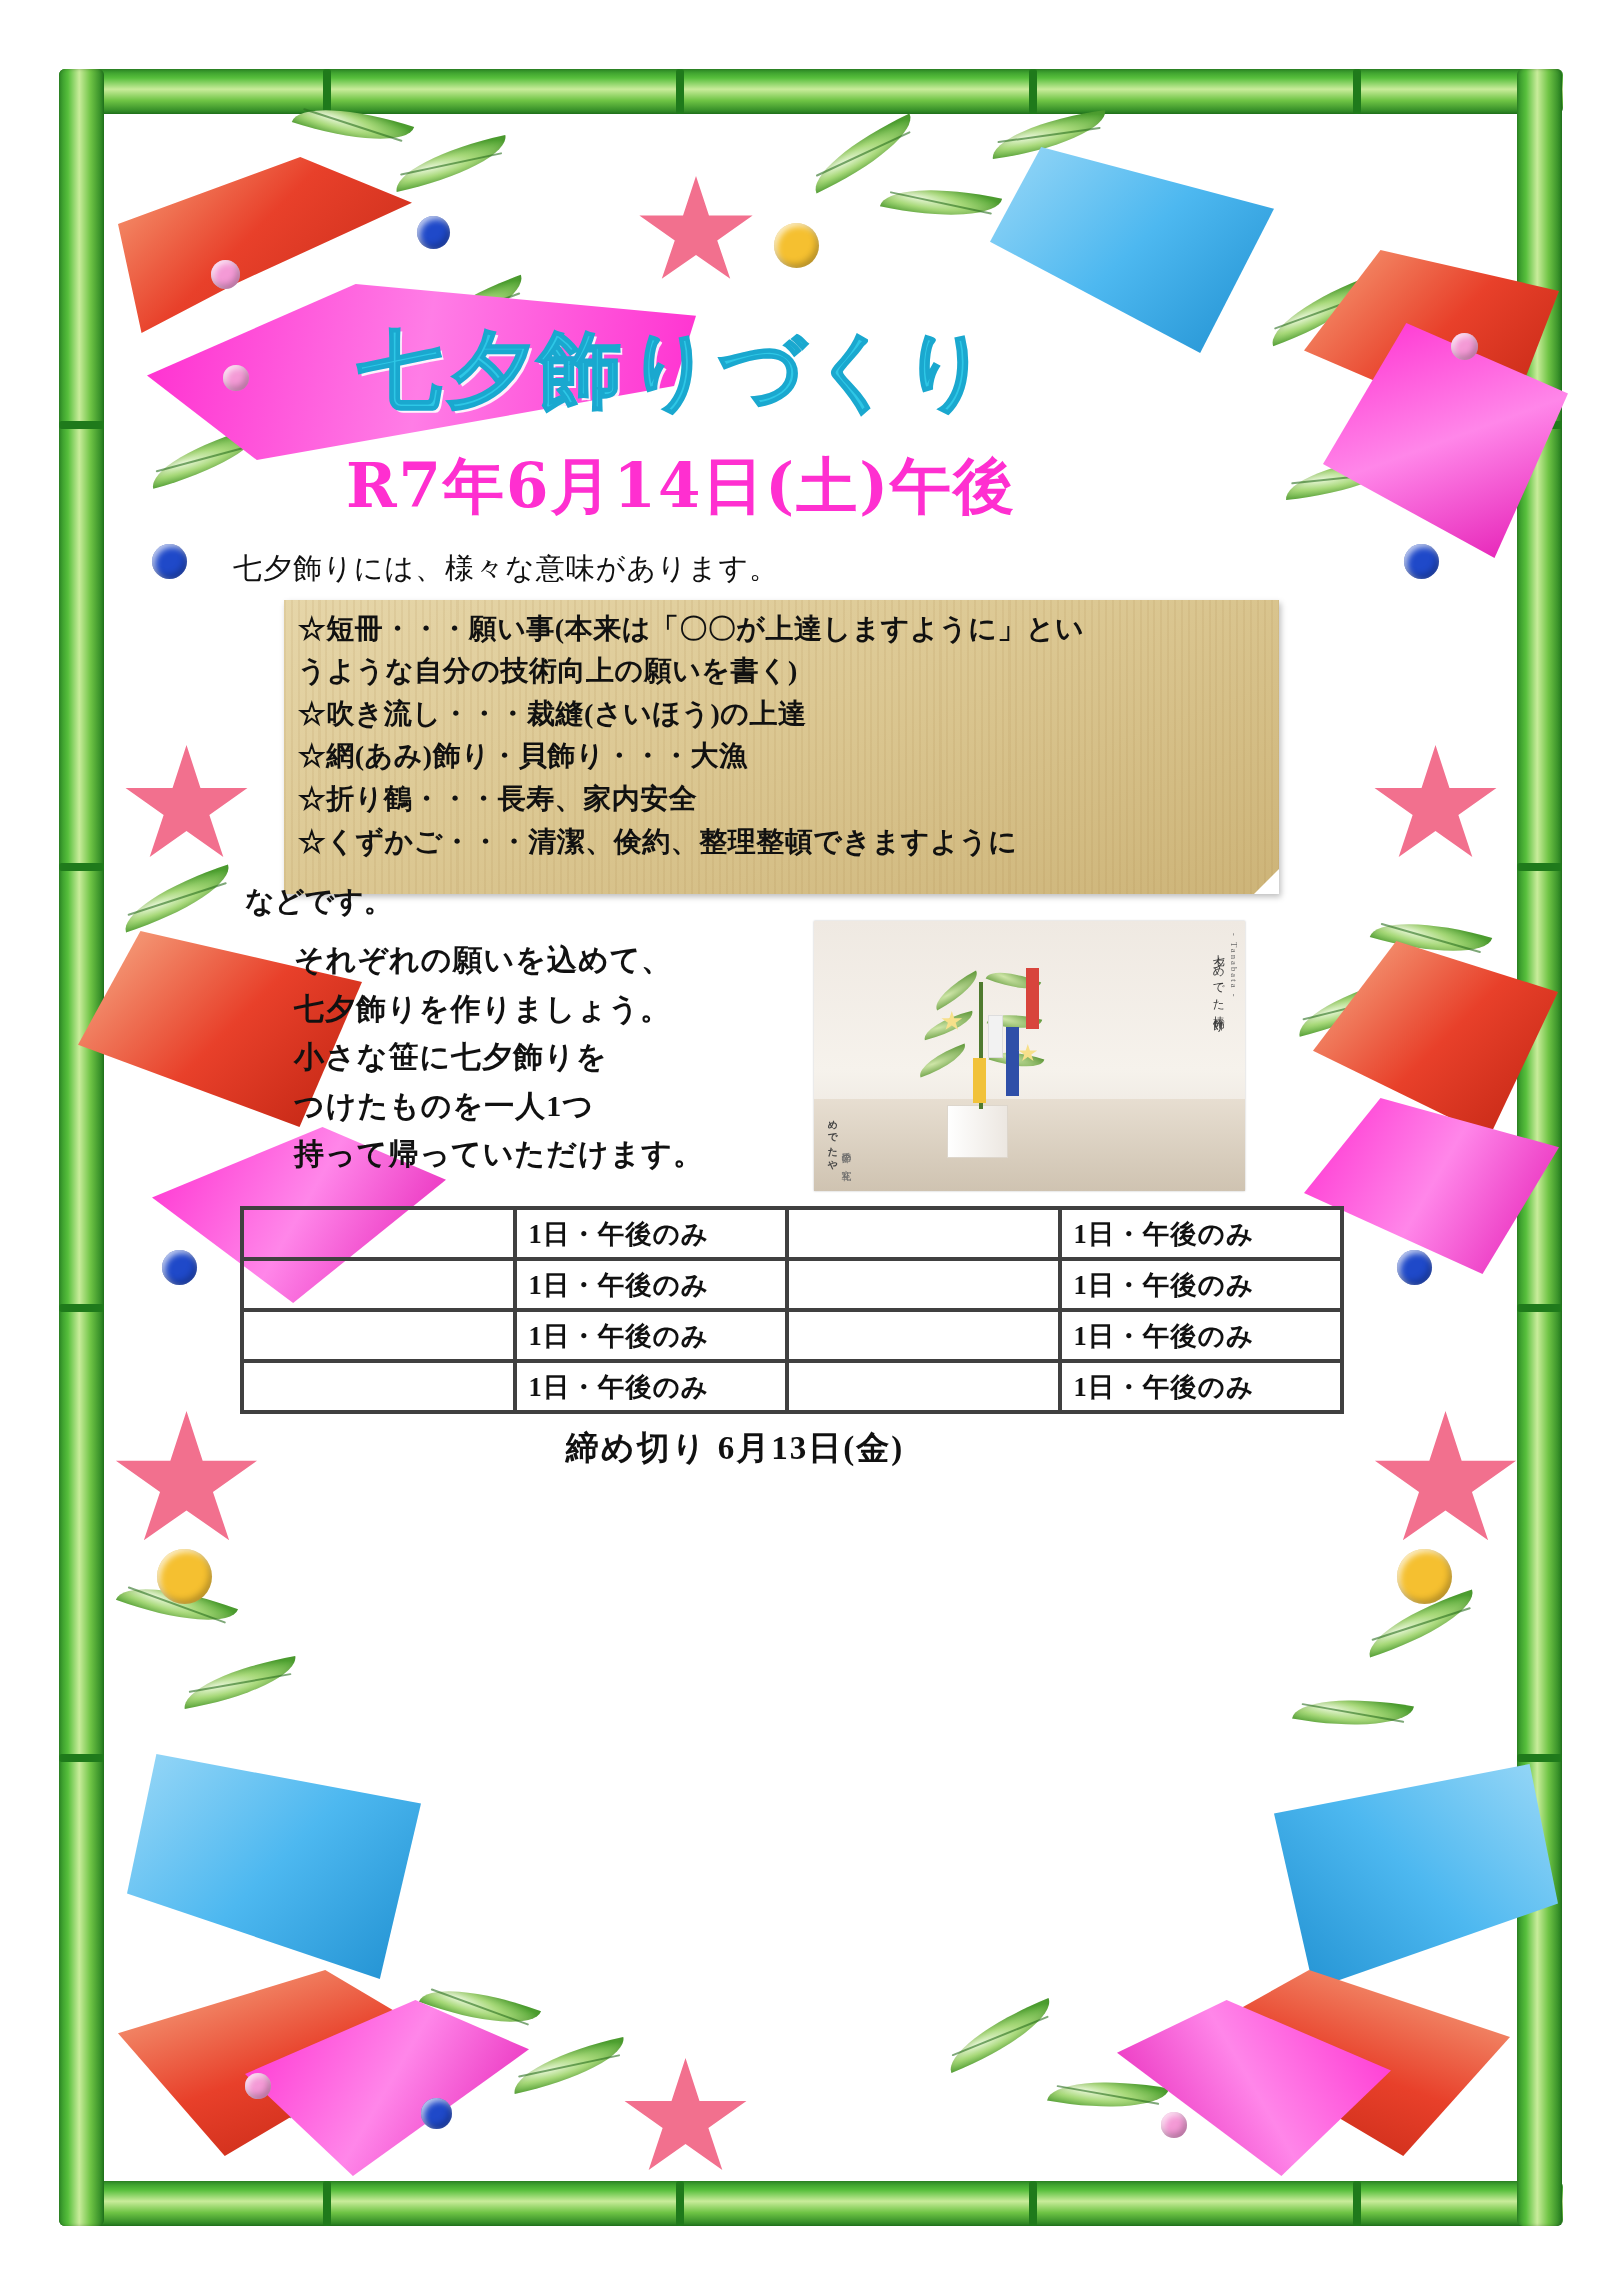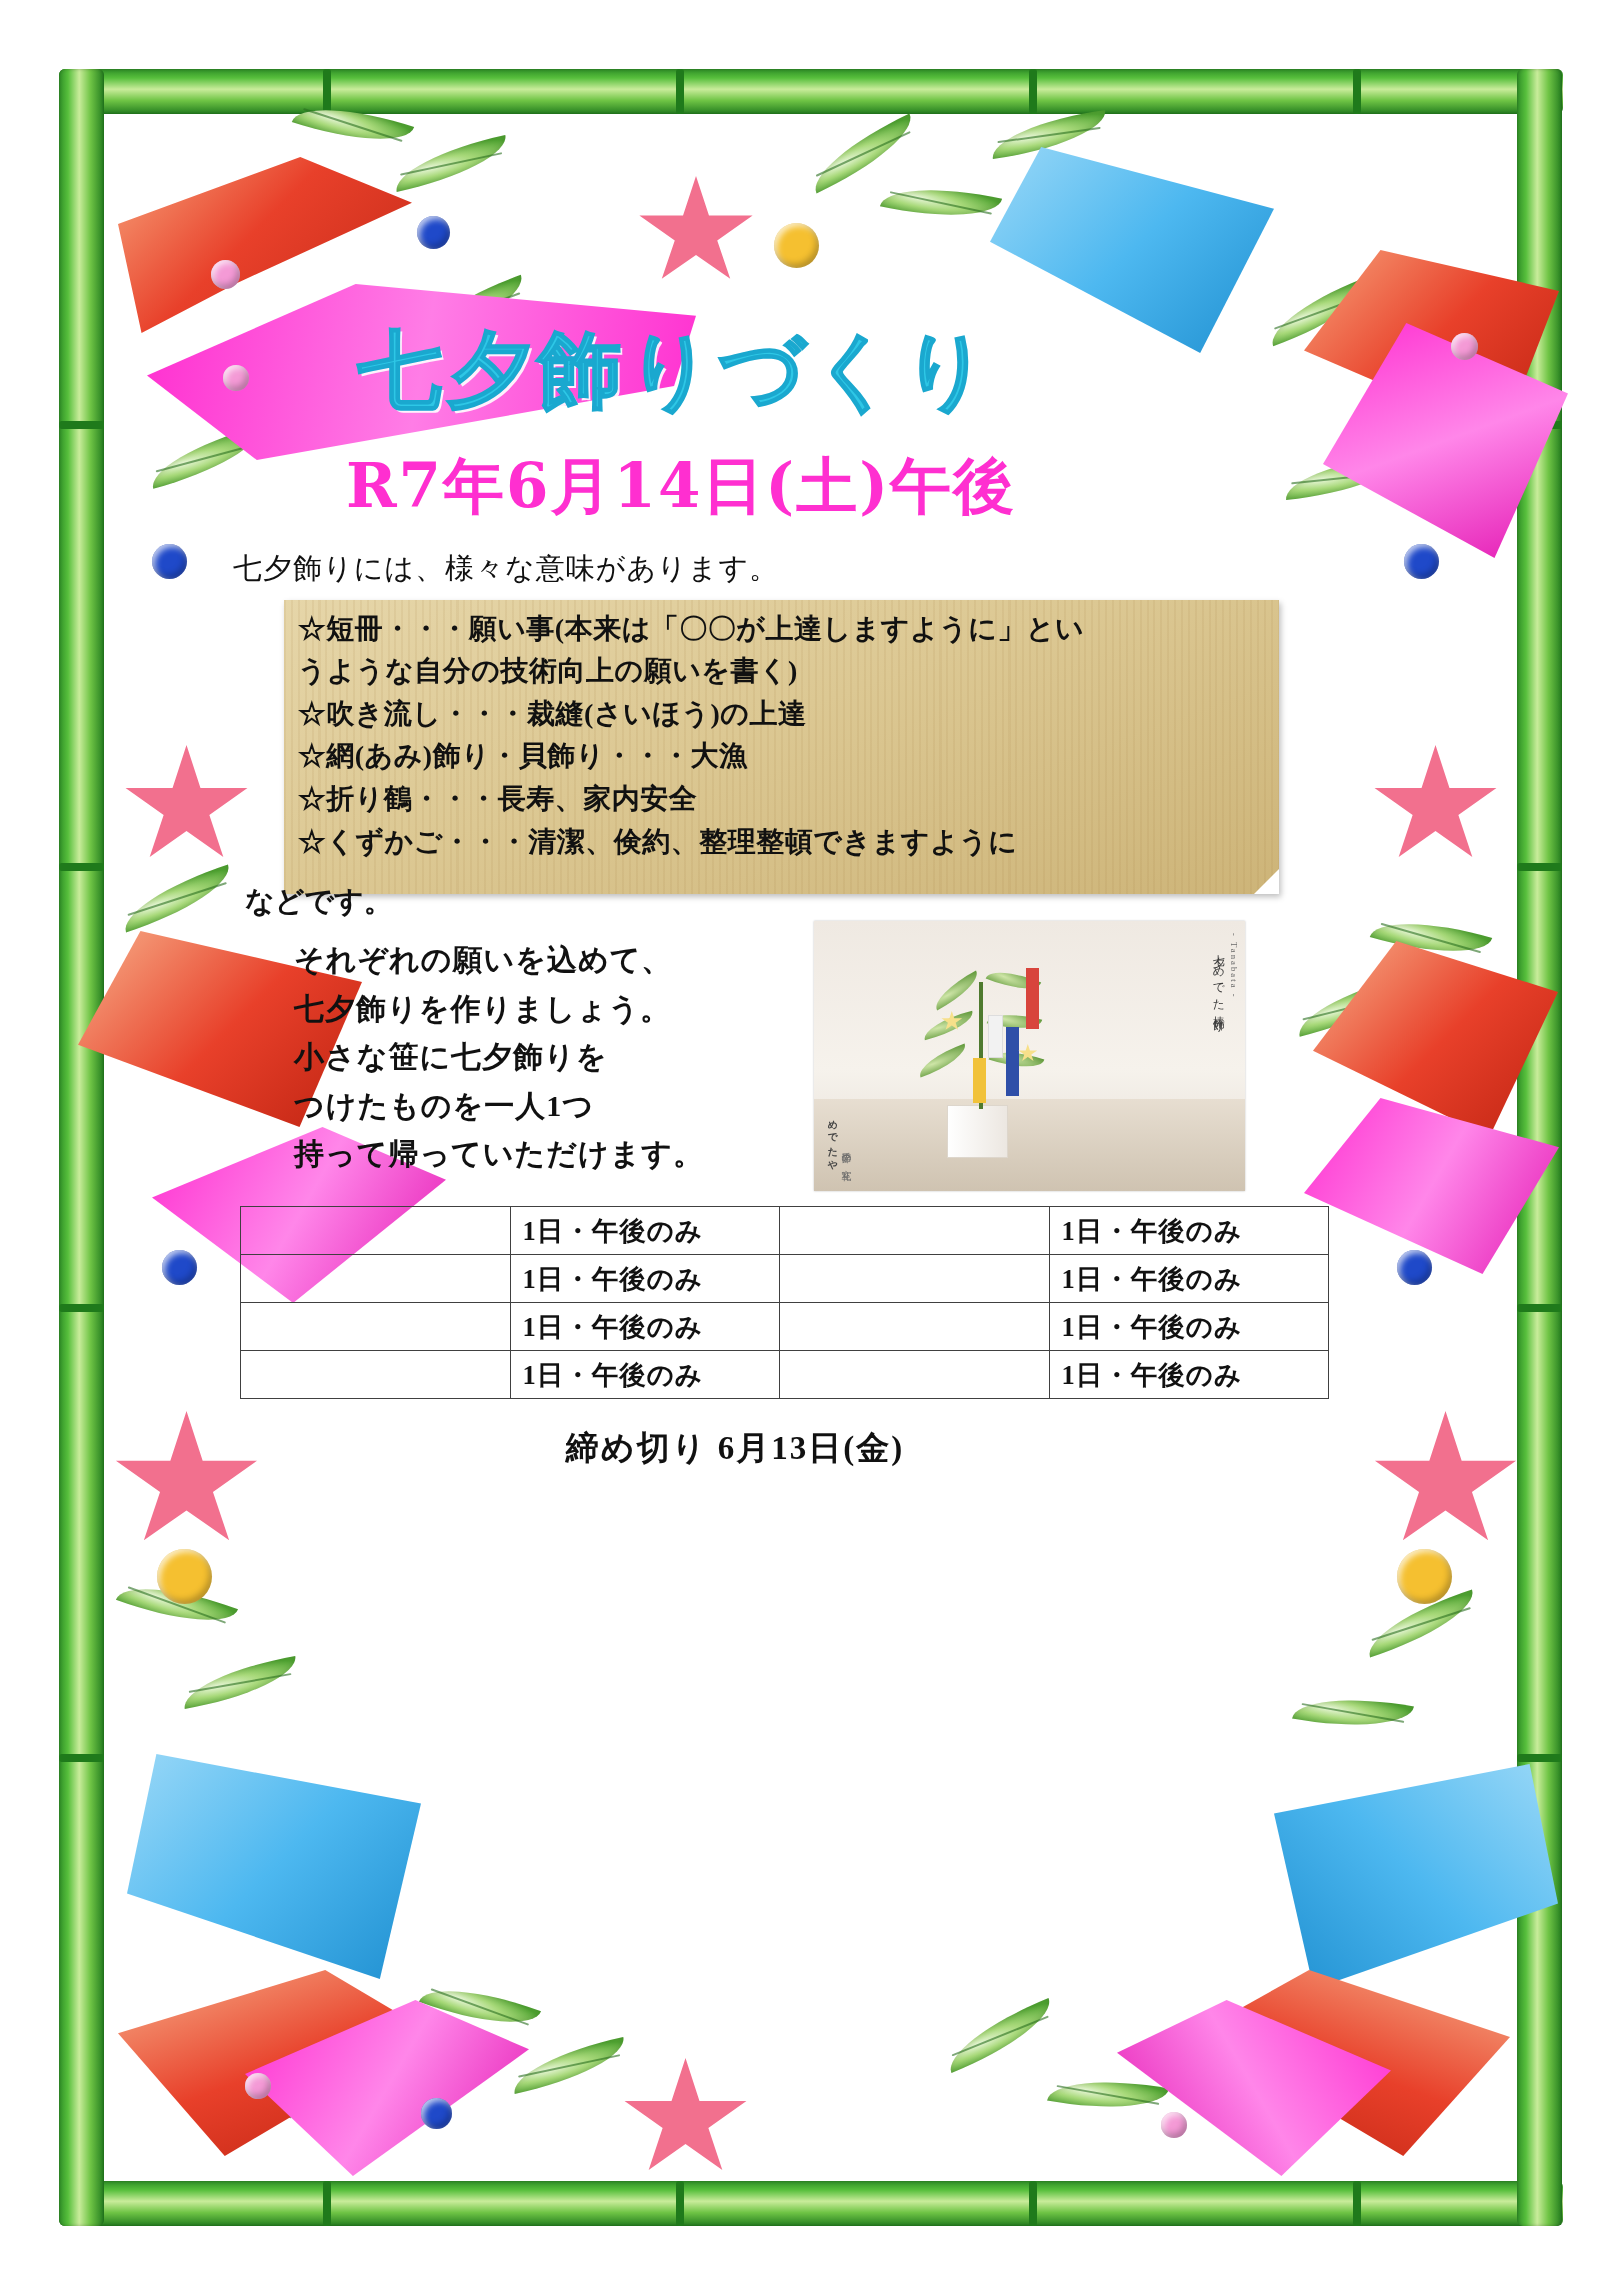--- a/index.html
+++ b/index.html
@@ -222,21 +222,21 @@
   
   table.signup {
     position: absolute;
     left: 240px;
     top: 1206px;
     width: 990px;
     border-collapse: collapse;
     table-layout: fixed;
   }
   table.signup td {
-    border: 1px solid #404040;
+    border: 4px solid #404040;
     height: 47px;
     font-size: 26.5px;
     font-weight: bold;
     padding: 0 11.8px;
     letter-spacing: 1px;
     color: #111;
   }
   td.c1 { width: 245px; }
   td.c2 { width: 245px; }
   td.c3 { width: 245px; }

